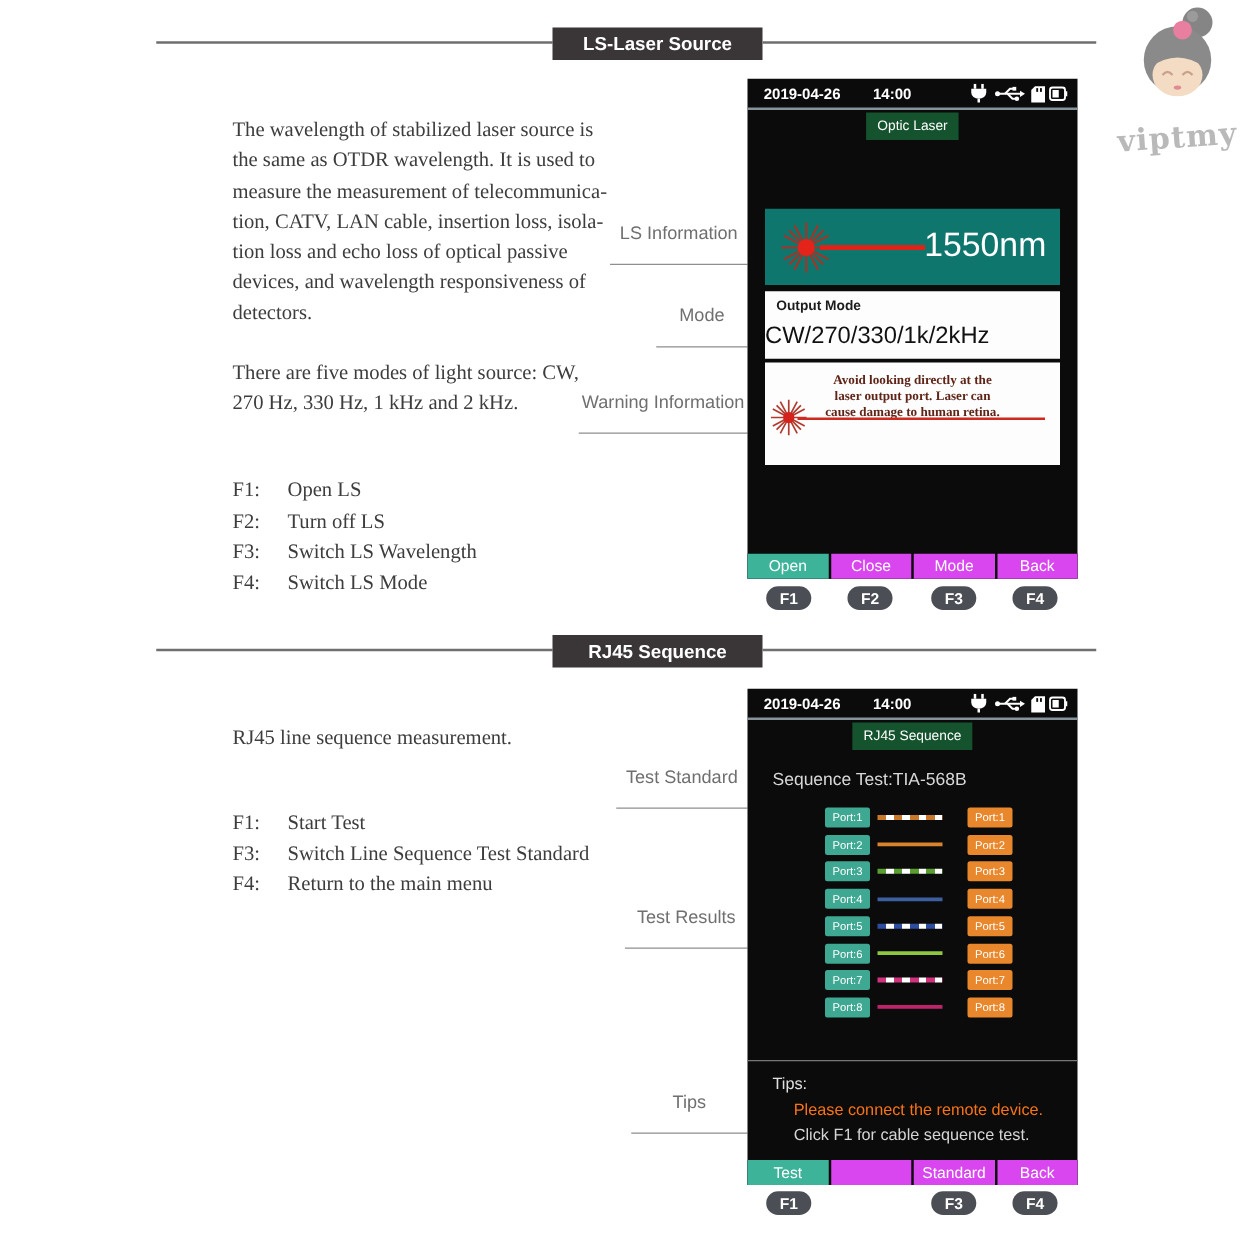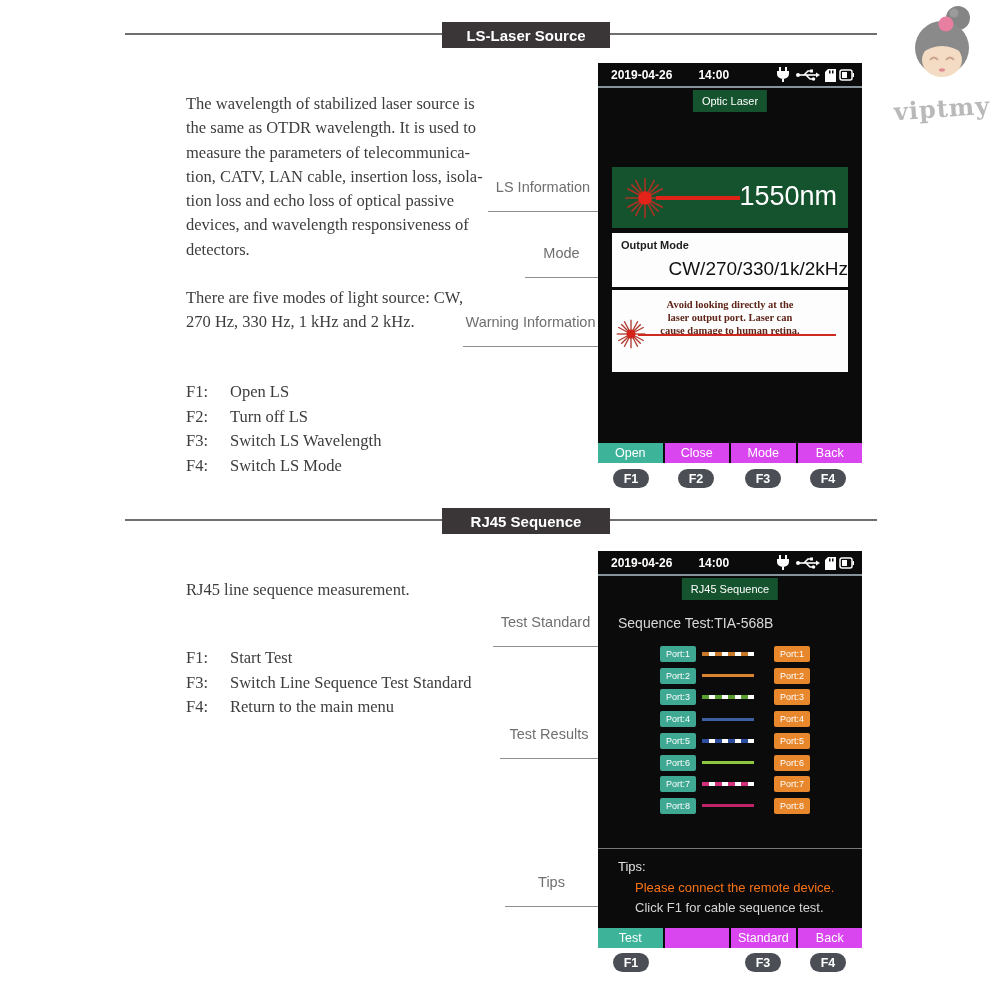--- a/index.html
+++ b/index.html
@@ -33,27 +33,27 @@
     color:#fff; font-size:12px; font-weight:bold; border-bottom:2px solid #87939b; box-sizing:border-box;
   }
   .sb-date { margin-left:13px; }
   .sb-time { margin-left:26px; }
   .sb-icons { margin-left:auto; margin-right:8px; display:flex; align-items:center; }
   .tab {
     position:absolute; top:27px; left:50%; transform:translateX(-50%);
     background:#14532d; color:#fff; font-size:11px; padding:5px 9px; white-space:nowrap;
   }
   
-  .panel-teal { position:absolute; left:14px; width:236px; top:104px; height:61px; background:#14532d; }
+  .panel-teal { position:absolute; left:14px; width:236px; top:104px; height:61px; background:#0f766e; }
   .laser-beam { position:absolute; left:44px; top:29px; width:84px; height:4px; background:#e02318; }
   .wavelength { position:absolute; right:11px; top:14px; color:#fff; font-size:27px; }
   .panel-white { position:absolute; left:14px; width:236px; background:#fdfdfd; }
   .p-output { top:170px; height:54px; }
   .om-label { position:absolute; left:9px; top:6px; font-size:11px; color:#1c1c1c; font-weight:bold; }
-  .om-value { position:absolute; left:0; right:0; top:25px; text-align:right; font-size:19px; color:#111; }
+  .om-value { position:absolute; left:0; right:0; top:25px; text-align:left; font-size:19px; color:#111; }
   .p-danger { top:227px; height:82px; }
   .danger-title { text-align:center; color:#da251c; font-size:27px; font-weight:800; margin-top:1px; letter-spacing:0.5px; }
   .danger-line { position:absolute; left:26px; right:12px; top:44px; height:2px; background:#cf2a20; }
   .danger-star { position:absolute; left:4px; top:29px; }
   .danger-text {
     text-align:center; font-size:10.5px; line-height:13px; color:#5f2418; font-weight:bold;
     margin-top:8px; font-family:"Liberation Serif", serif; white-space:pre-line;
   }
   
   .btnbar { position:absolute; left:0; right:0; display:flex; gap:2px; background:#0b0b0b; height:20px; }
@@ -102,21 +102,21 @@
   </svg>
   <div class="wm-text">viptmy</div>
 </div>
 
 <div class="sec-line" style="left:125px; top:33px; width:317px;"></div>
 <div class="sec-title" style="left:442px; top:22px;">LS-Laser Source</div>
 <div class="sec-line" style="left:610px; top:33px; width:267px;"></div>
 
 <div class="doc" style="left:186px; top:92px;">The wavelength of stabilized laser source is
 the same as OTDR wavelength. It is used to
-measure the parameters of telecommunica-
+measure the measurement of telecommunica-
 tion, CATV, LAN cable, insertion loss, isola-
 tion loss and echo loss of optical passive
 devices, and wavelength responsiveness of
 detectors.</div>
 <div class="doc" style="left:186px; top:286px;">There are five modes of light source: CW,
 270 Hz, 330 Hz, 1 kHz and 2 kHz.</div>
 
 <div class="flist" style="left:186px; top:358px;">
   <div class="flist-row">
     <span class="flist-key">F1:</span>

